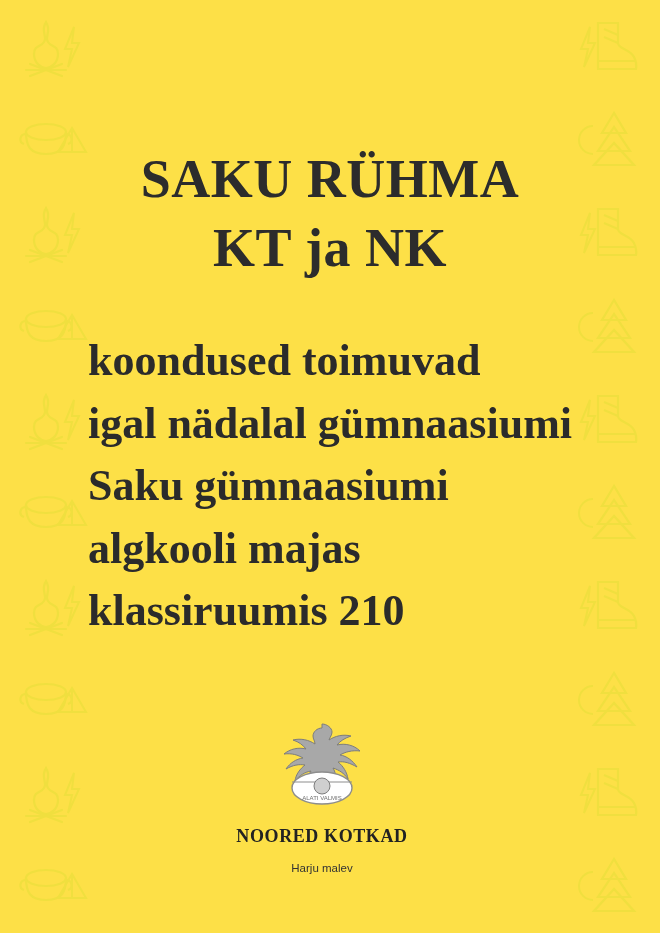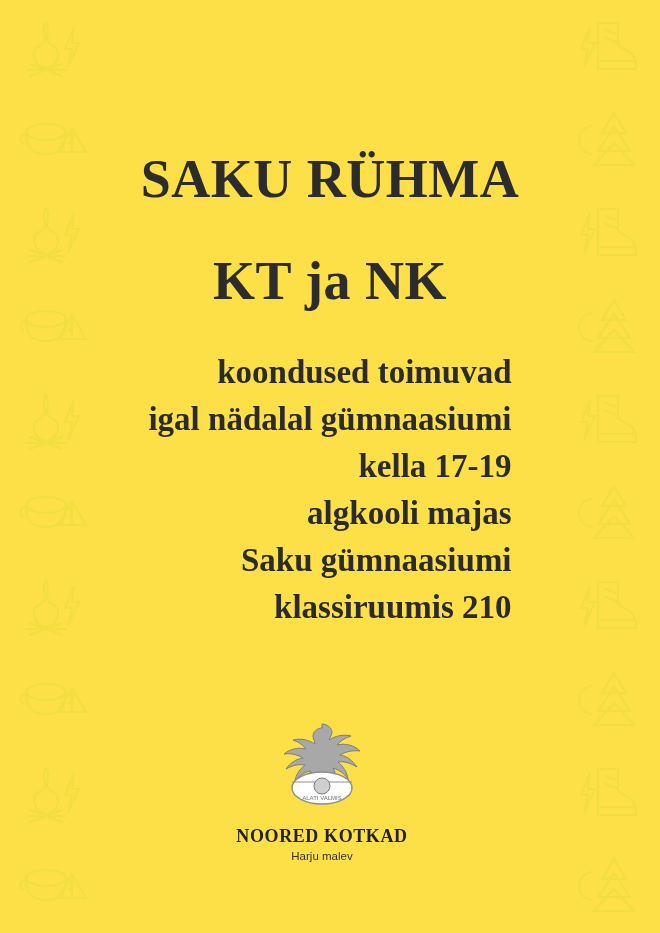--- a/index.html
+++ b/index.html
@@ -68,30 +68,29 @@
     text-align: center;
     color: #2c2c2c;
     font-family: "Liberation Serif", serif;
     font-weight: bold;
     font-size: 54px;
     line-height: 1.28;
     letter-spacing: 0.5px;
   }
   .headline .line2 {
     display: block;
-    margin-top: 33px;
   }
 
   .body-text {
-    margin-top: 33px;
-    text-align: right;
+    margin-top: 47px;
+    text-align: left;
     color: #2b2b2b;
     font-family: "Liberation Serif", serif;
     font-weight: bold;
-    font-size: 33px;
+    font-size: 44px;
     line-height: 1.42;
   }
   .body-text span {
     display: block;
     white-space: nowrap;
   }
 
   
   .logos {
     position: absolute;
@@ -114,21 +113,21 @@
   }
   .logo-title {
     margin-top: 12px;
     font-family: "Liberation Serif", serif;
     font-weight: bold;
     font-size: 18px;
     letter-spacing: 0.6px;
     color: #222222;
   }
   .logo-sub {
-    margin-top: 3px;
+    margin-top: 15px;
     font-family: "Liberation Sans", sans-serif;
     font-size: 11.5px;
     color: #333333;
   }
 </style>
 </head>
 <body>
 
 <div class="poster">
 
@@ -412,23 +411,22 @@
   <div class="content">
 
     <div class="headline">
       <span class="line1">SAKU RÜHMA</span>
       <span class="line2">KT ja NK</span>
     </div>
 
     <div class="body-text">
       <span>koondused toimuvad</span>
       <span>igal nädalal gümnaasiumi</span>
-      <span>kella 17-19</span>
+      <span>Saku gümnaasiumi</span>
       <span>algkooli majas</span>
-      <span>Saku gümnaasiumi</span>
       <span>klassiruumis 210</span>
     </div>
   </div>
 
   <div class="logos">
 
     <div class="logo-block">
       <div class="logo-mark">
         <svg width="110" height="92" viewBox="0 0 110 92">
           <g fill="#a8a8a8" stroke="#7d7d7d" stroke-width="1">

